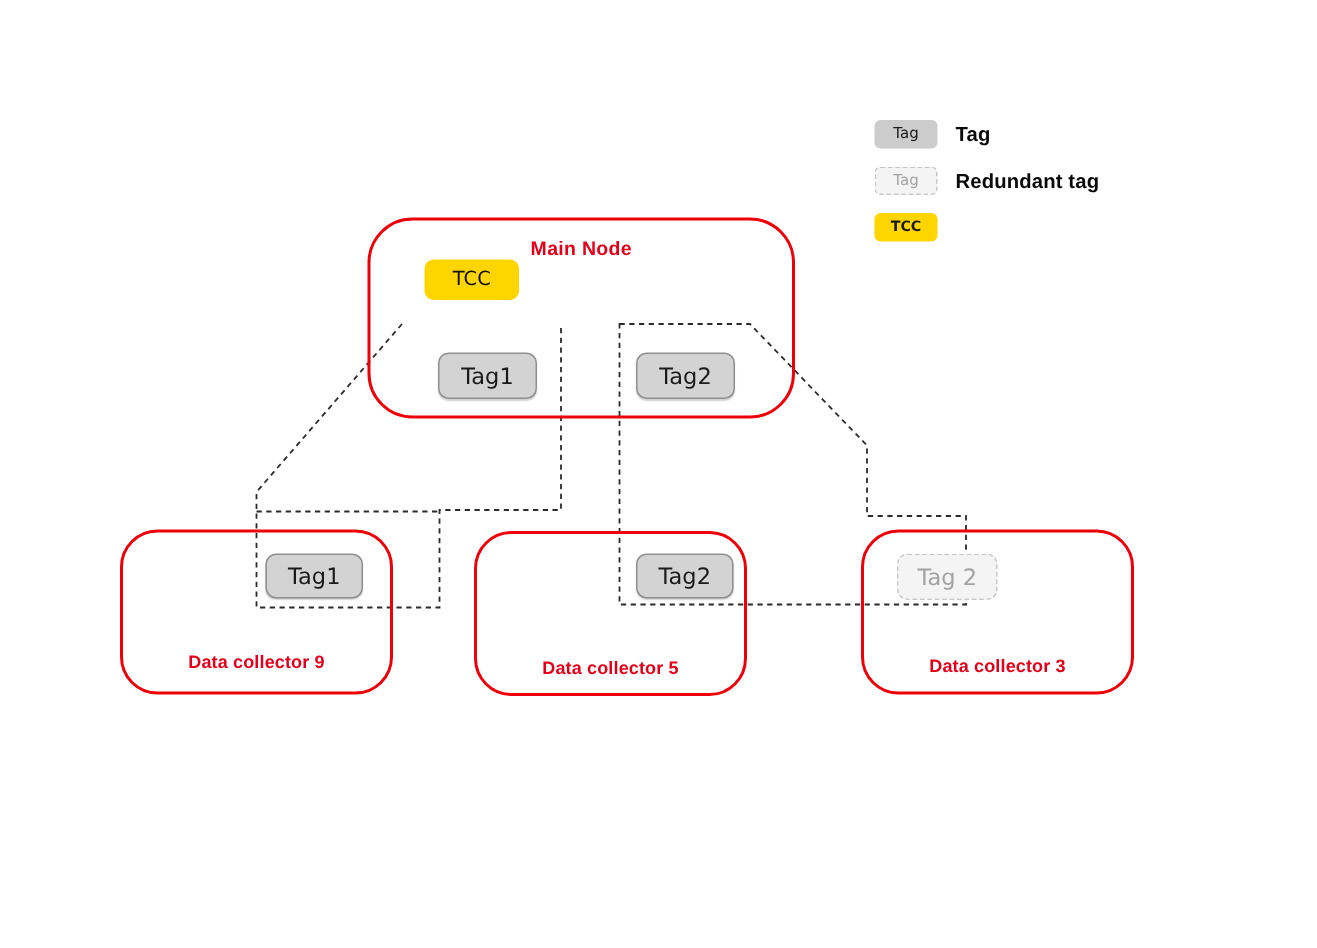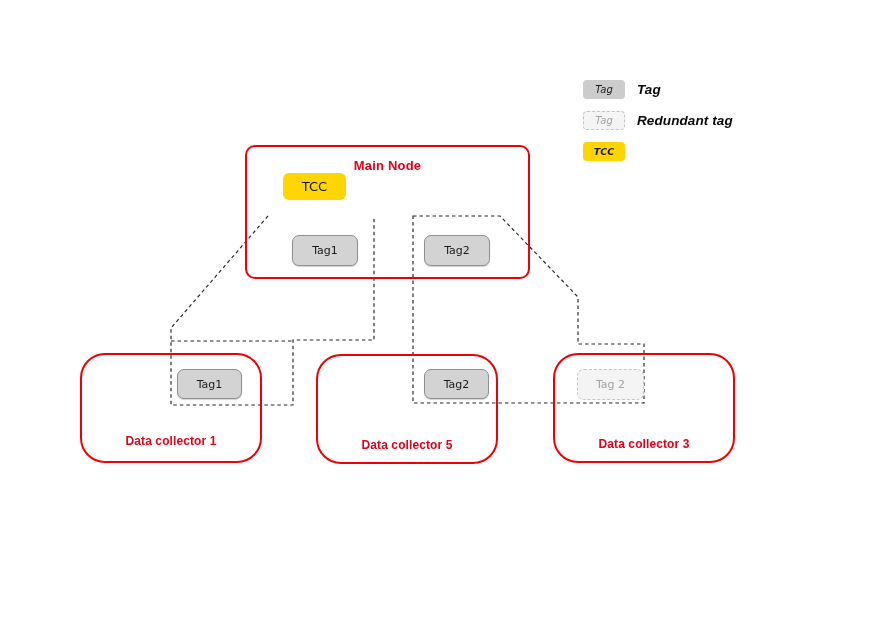--- a/index.html
+++ b/index.html
@@ -19,44 +19,44 @@
     --redundant-text:#a3a3a3;
     --dash:#2b2b2b;
   }
   .connectors{position:absolute;left:0;top:0;z-index:1;}
   .node{
     position:absolute;
     border:2px solid var(--red-border);
     background:transparent;
     z-index:2;
   }
-  .main-node{left:245px;top:145px;width:281px;height:130px;border-radius:10px;}
+  .main-node{left:245px;top:145px;width:281px;height:130px;border-radius:30px;}
   .main-node-title{
     position:absolute;left:0;top:11px;width:100%;
     text-align:center;color:var(--red-text);
     font-size:13px;font-weight:bold;letter-spacing:.2px;
   }
   .collector{border-radius:25px;width:178px;height:106px;}
   .dc1{left:80px;top:353px;}
   .dc2{left:316px;top:354px;}
-  .dc3{left:553px;top:353px;}
+  .dc3{left:574px;top:353px;}
   .collector-label{
     position:absolute;left:0;bottom:10px;width:100%;
     text-align:center;color:var(--red-text);
     font-size:12px;font-weight:bold;letter-spacing:.1px;
   }
   .tagbox{
     position:absolute;z-index:3;
     display:flex;align-items:center;justify-content:center;
     background:var(--tag-fill);
     border:1px solid var(--tag-border);
     border-radius:7px;
     box-shadow:0 1px 1px rgba(0,0,0,.18);
     font-family:"DejaVu Sans", sans-serif;
-    font-size:11px;color:#1a1a1a;
+    font-size:15px;color:#1a1a1a;
   }
   .tcc-box{
     position:absolute;z-index:3;
     display:flex;align-items:center;justify-content:center;
     background:var(--yellow);
     border:none;border-radius:6px;
     font-family:"DejaVu Sans", sans-serif;
     font-size:13px;color:#111;
     box-shadow:none;
   }
@@ -67,21 +67,21 @@
     box-shadow:none;
   }
   
   .tcc-main{left:36px;top:26px;width:63px;height:27px;}
   .tag1-main{left:45px;top:88px;width:64px;height:29px;}
   .tag2-main{left:177px;top:88px;width:64px;height:29px;}
   .tag-dc1{left:95px;top:14px;width:63px;height:28px;}
   .tag-dc2{left:106px;top:13px;width:63px;height:28px;}
   .tag-dc3{left:22px;top:14px;width:65px;height:29px;}
   
-  .legend{position:absolute;left:583px;top:80px;z-index:2;display:flex;flex-direction:column;gap:12px;font-style:italic;}
+  .legend{position:absolute;left:583px;top:80px;z-index:2;display:flex;flex-direction:column;gap:12px;}
   .legend-row{display:flex;align-items:center;height:19px;}
   .chip{
     width:42px;height:19px;flex:0 0 42px;
     display:flex;align-items:center;justify-content:center;
     border-radius:4px;
     font-family:"DejaVu Sans", sans-serif;
     font-size:10px;color:#1a1a1a;
     box-sizing:border-box;
   }
   .chip-tag{background:#cccccc;}
@@ -122,21 +122,21 @@
 
   <div class="node main-node">
     <div class="main-node-title">Main Node</div>
     <div class="tcc-box tcc-main">TCC</div>
     <div class="tagbox tag1-main">Tag1</div>
     <div class="tagbox tag2-main">Tag2</div>
   </div>
 
   <div class="node collector dc1">
     <div class="tagbox tag-dc1">Tag1</div>
-    <div class="collector-label" style="bottom:13px;">Data collector 1</div>
+    <div class="collector-label" style="bottom:13px;">Data collector 9</div>
   </div>
 
   <div class="node collector dc2">
     <div class="tagbox tag-dc2">Tag2</div>
     <div class="collector-label">Data collector 5</div>
   </div>
 
   <div class="node collector dc3">
     <div class="tagbox redundant-box tag-dc3">Tag 2</div>
     <div class="collector-label">Data collector 3</div>

